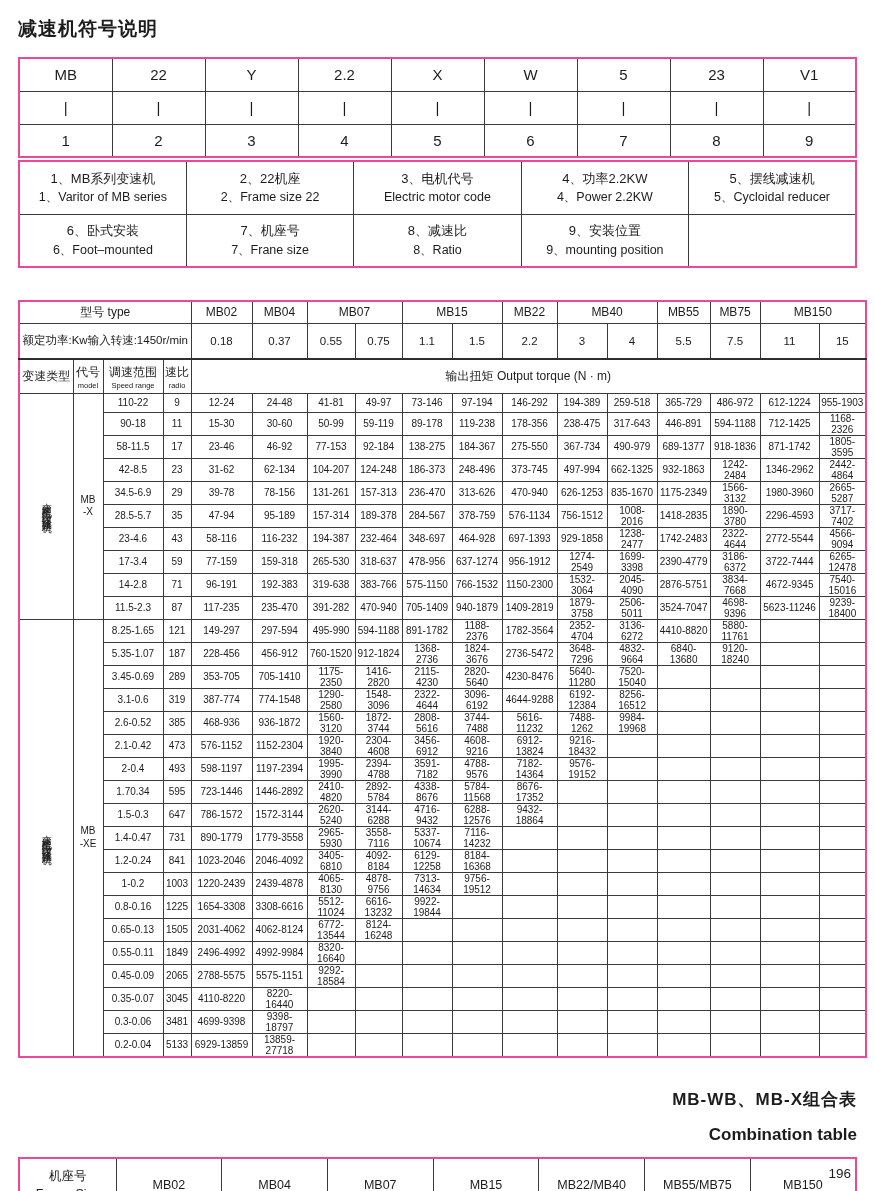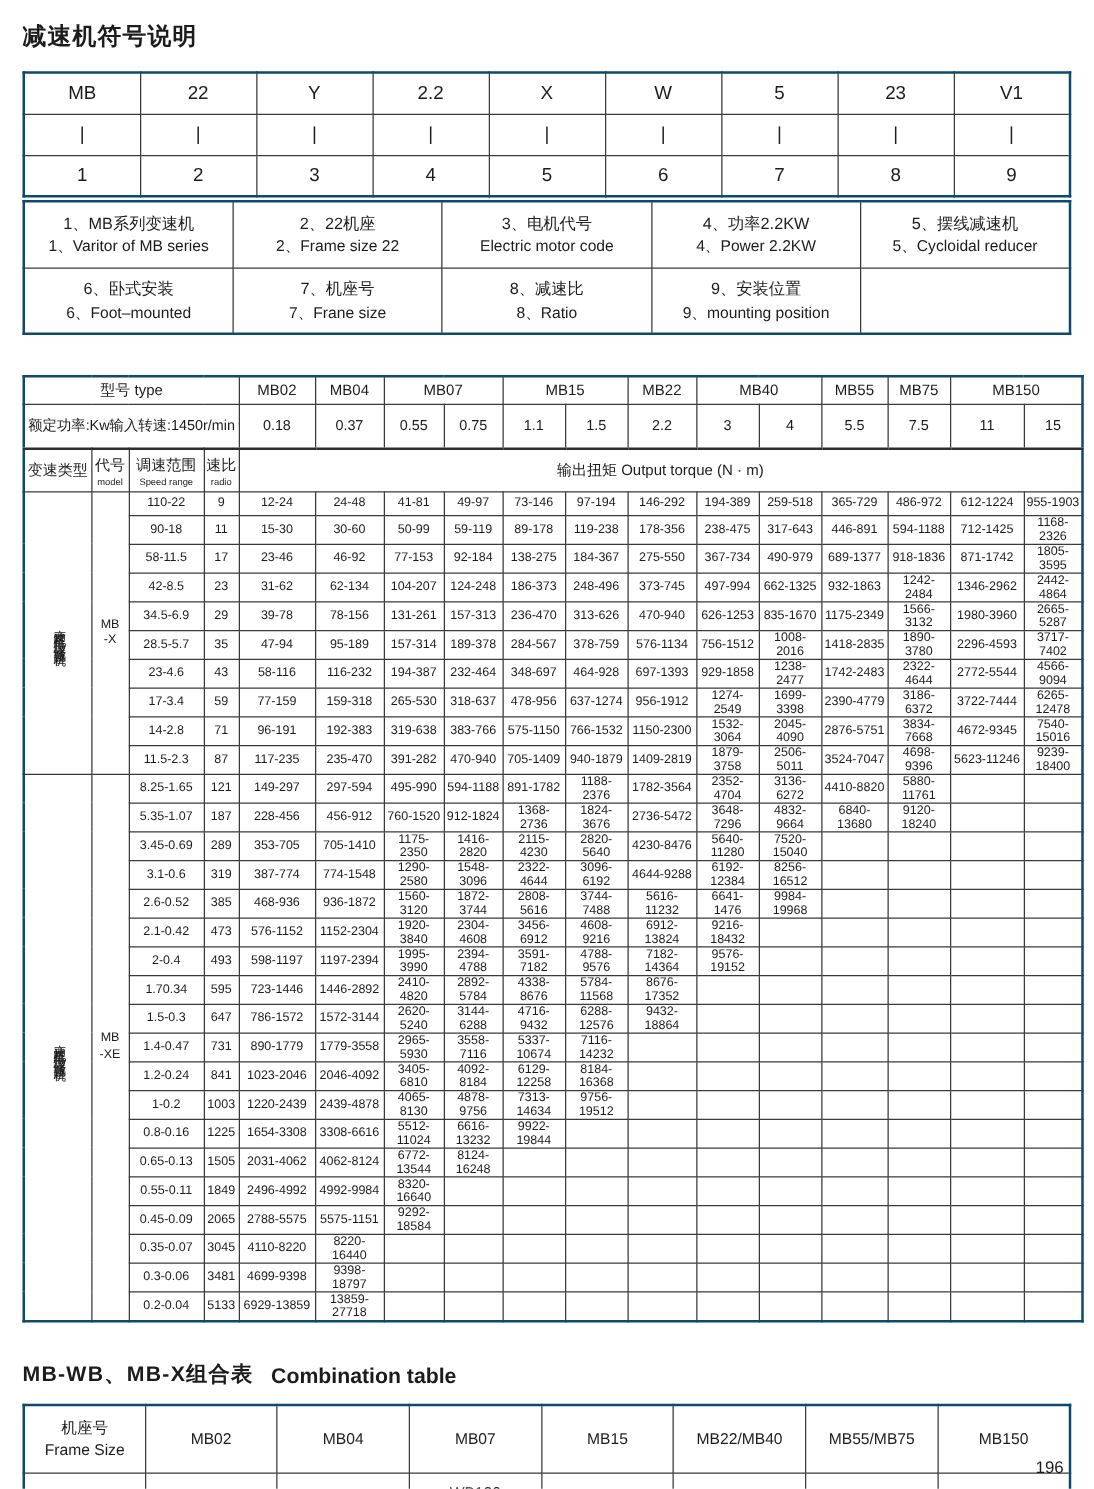--- a/index.html
+++ b/index.html
@@ -12,21 +12,21 @@
   }
   .page { padding: 16px 18px 0 18px; }
 
   
   .sec-title { display: flex; align-items: flex-end; gap: 14px; }
   .sec-title .cn { font-size: 19px; font-weight: bold; letter-spacing: 1px; }
   .sec-title .en { font-size: 19px; font-weight: bold; }
 
   table { border-collapse: collapse; table-layout: fixed; }
   td, th { border: 1px solid #3a3a3a; text-align: center; vertical-align: middle; font-weight: normal; overflow: hidden; }
-  .outer { border: 2px solid #0c4a6e; }
+  .outer { border: 2px solid #ec4899; }
 
   
   #code-table { width: 839px; margin-top: 15px; }
   #code-table td { height: 33px; font-size: 15px; }
 
   
   #legend-table { width: 839px; margin-top: 2px; }
   #legend-table td { height: 53px; padding: 4px 2px; }
   #legend-table .cn { font-size: 13px; line-height: 1.55; }
   #legend-table .en { font-size: 12.5px; line-height: 1.4; }
@@ -41,21 +41,21 @@
   #main-table .hdr-small { font-size: 11px; }
   .vlabel {
     writing-mode: vertical-rl; text-orientation: upright;
     font-size: 12.5px; letter-spacing: 2px;
   }
   .code-cell { font-size: 11px; line-height: 1.25; }
   .range { font-size: 10.5px; }
   .ratio { font-size: 10.5px; }
 
   
-  #combo-title { margin-top: 30px; }
+  #combo-title { margin-top: 30px; flex-direction: column; }
   #combo-title .cn { font-size: 17px; font-weight: bold; }
   #combo-title .en { font-size: 17px; font-weight: bold; }
   #combo-table { width: 839px; margin-top: 12px; }
   #combo-table th { height: 55px; font-size: 12.5px; line-height: 1.5; }
   #combo-table td { height: 108px; font-size: 12.5px; line-height: 1.55; padding: 6px 2px; }
   #combo-table col.c0 { width: 97px; }
 
   .page-number { position: absolute; right: 24px; bottom: 10px; font-size: 13.5px; }
 </style>
 </head>
@@ -457,21 +457,21 @@
         <tr>
           <td class="range">2.6-0.52</td>
           <td class="ratio">385</td>
           <td class="val">468-936</td>
           <td class="val">936-1872</td>
           <td class="val">1560-3120</td>
           <td class="val">1872-3744</td>
           <td class="val">2808-5616</td>
           <td class="val">3744-7488</td>
           <td class="val">5616-11232</td>
-          <td class="val">6641-1476</td>
+          <td class="val">7488-1262</td>
           <td class="val">9984-19968</td>
           <td class="val"></td>
           <td class="val"></td>
           <td class="val"></td>
           <td class="val"></td>
         </tr>
         <tr>
           <td class="range">2.1-0.42</td>
           <td class="ratio">473</td>
           <td class="val">576-1152</td>

